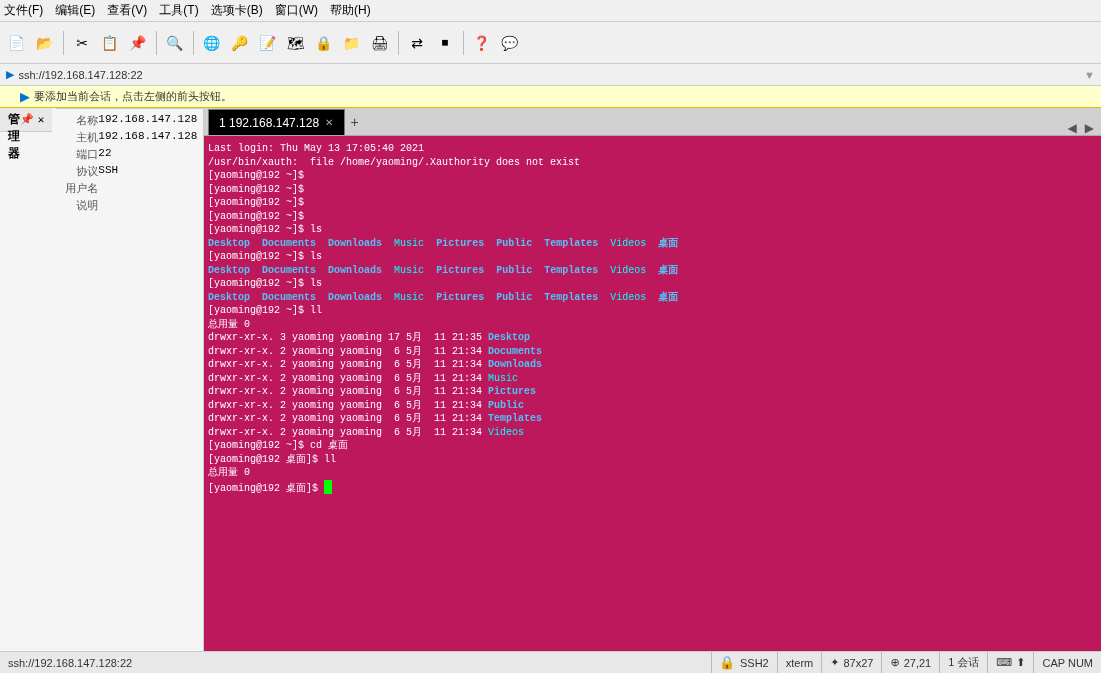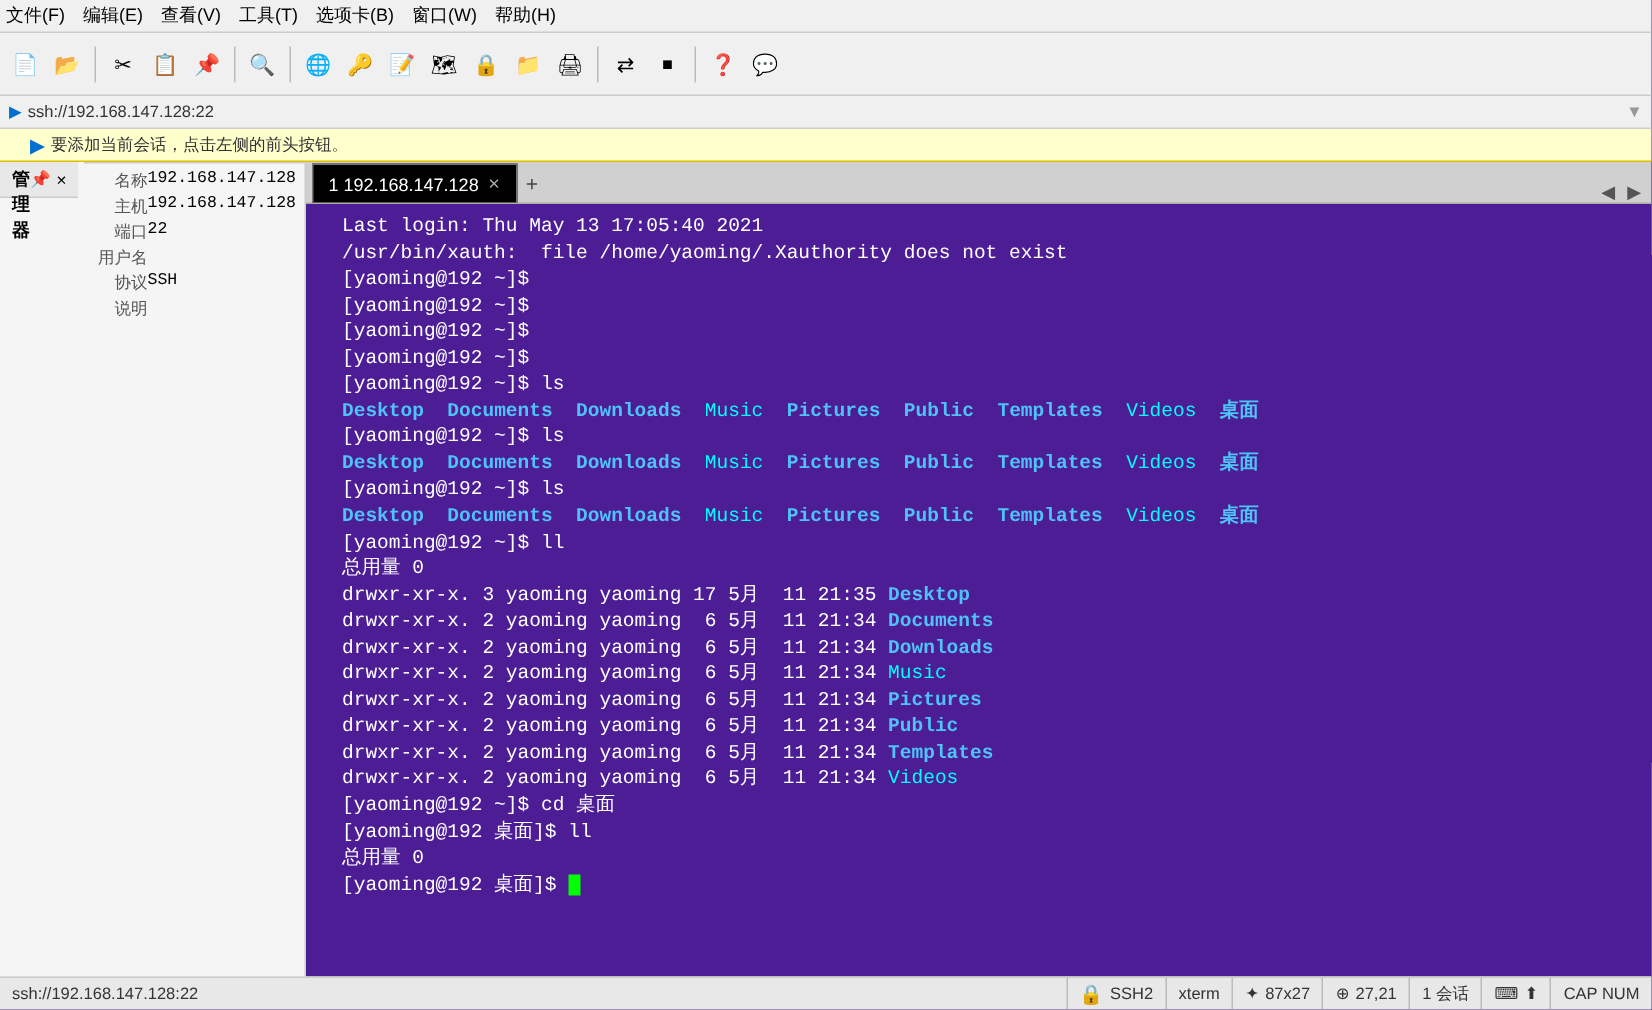--- a/index.html
+++ b/index.html
@@ -232,25 +232,25 @@
     .tab-nav-btn {
       color: #555;
       font-size: 12px;
       cursor: pointer;
       padding: 0 3px;
     }
 
     
     .terminal {
       flex: 1;
-      background: #4c1d95;
+      background: #be185d;
       color: #fff;
       font-family: 'Consolas', 'Courier New', monospace;
-      font-size: 13px;
-      padding: 6px 24px;
+      font-size: 10px;
+      padding: 6px 4px;
       overflow-y: auto;
       line-height: 1.35;
     }
     .term-line {
       white-space: pre;
       display: block;
     }
     .term-cyan { color: #00ffff; }
     .term-blue-dir { color: #4fc3f7; font-weight: bold; }
     .term-cursor {
@@ -370,26 +370,26 @@
       </div>
       <div class="prop-row">
         <span class="prop-label">主机</span>
         <span class="prop-value">192.168.147.128</span>
       </div>
       <div class="prop-row">
         <span class="prop-label">端口</span>
         <span class="prop-value">22</span>
       </div>
       <div class="prop-row">
+        <span class="prop-label">协议</span>
+        <span class="prop-value">SSH</span>
+      </div>
+      <div class="prop-row">
         <span class="prop-label">用户名</span>
         <span class="prop-value"></span>
-      </div>
-      <div class="prop-row">
-        <span class="prop-label">协议</span>
-        <span class="prop-value">SSH</span>
       </div>
       <div class="prop-row">
         <span class="prop-label">说明</span>
         <span class="prop-value"></span>
       </div>
     </div>
 
     <div class="resize-handle"></div>
   </div>
 

